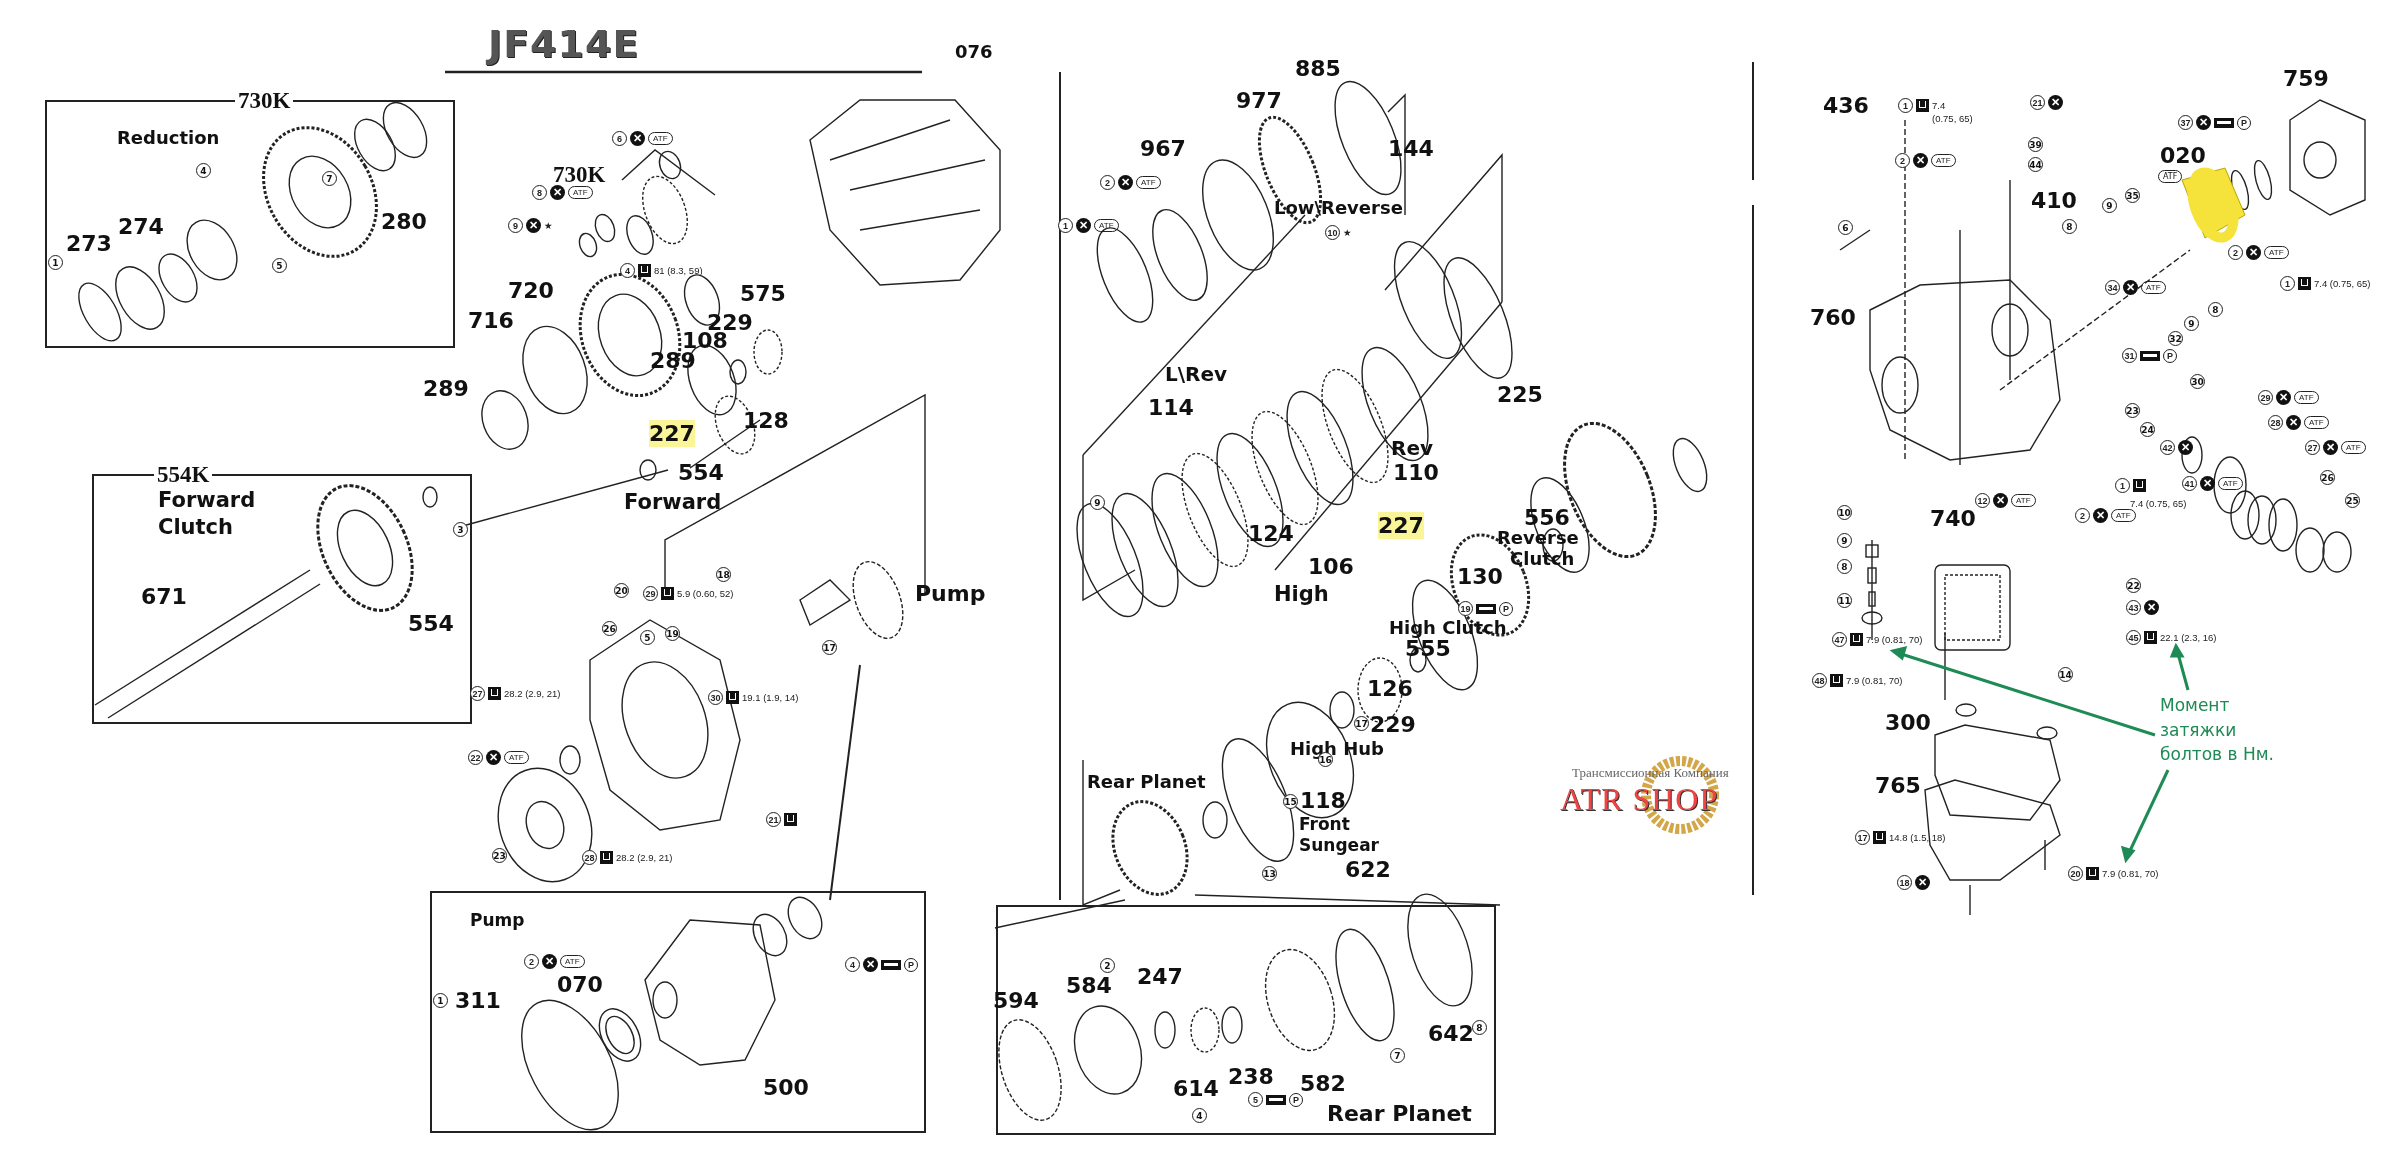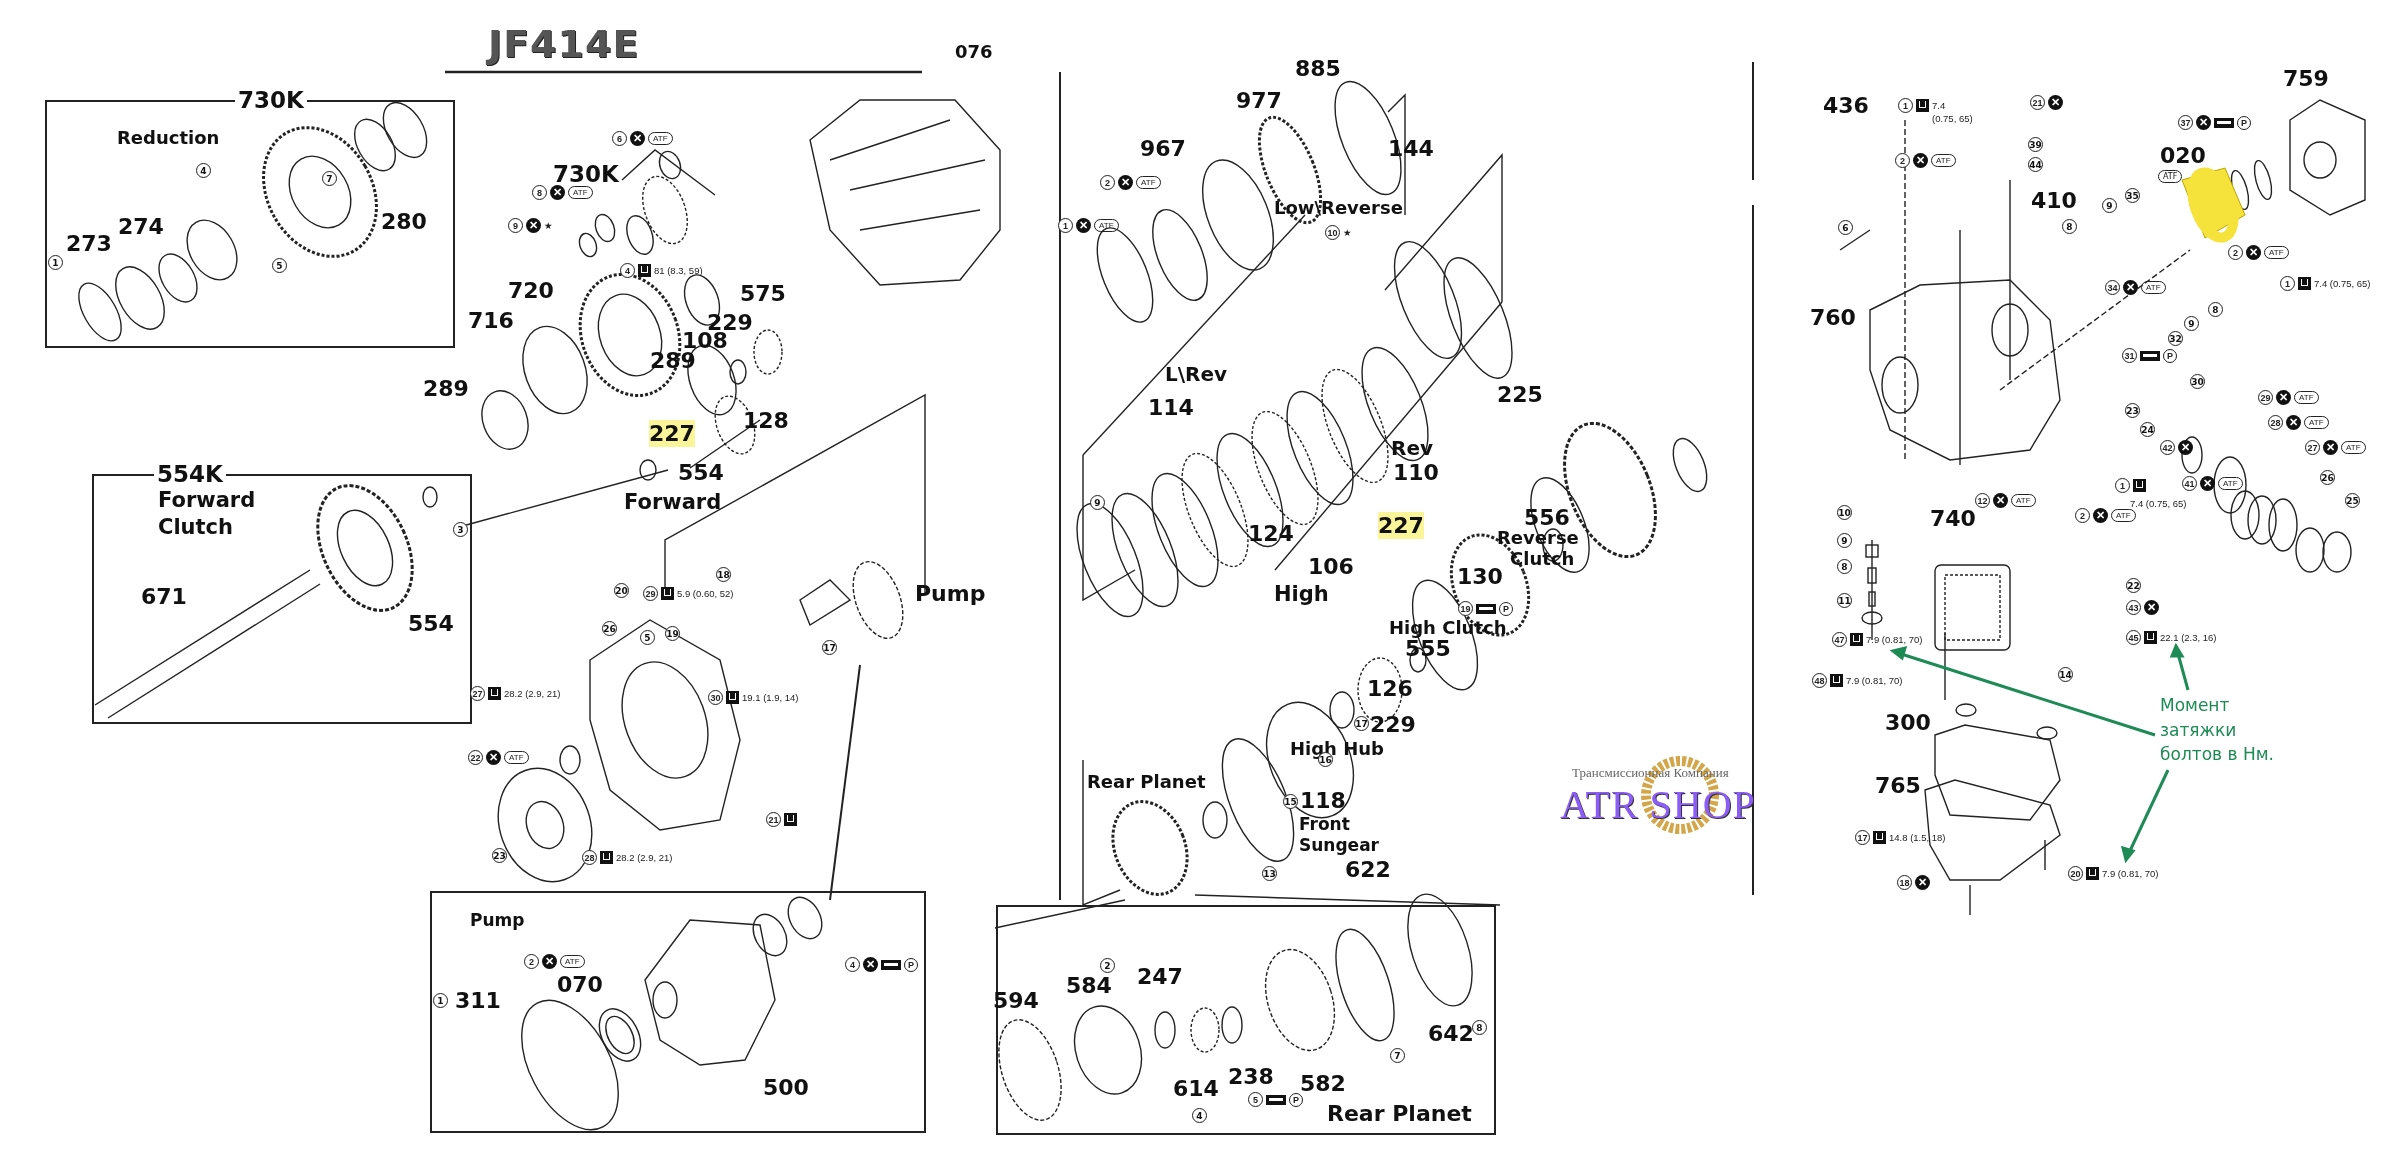--- a/index.html
+++ b/index.html
@@ -1,21 +1,21 @@
 <!DOCTYPE html>
 <html><head>
 <meta charset="utf-8">
 <style>
   html, body { margin:0; padding:0; background:#ffffff; }
   body { width:2403px; height:1162px; position:relative; overflow:hidden;
          font-family:"DejaVu Sans", sans-serif; color:#111; }
   .abs { position:absolute; }
   .pn { position:absolute; font-family:"DejaVu Sans", sans-serif; font-weight:bold;
         font-size:22px; color:#111; white-space:nowrap; line-height:1; }
-  .big { font-size:23px; }
+  .big { font-size:23px;font-family:Liberation Serif, serif; }
   .cap { position:absolute; font-family:"DejaVu Sans", sans-serif; font-weight:bold;
          font-size:21px; color:#111; white-space:nowrap; line-height:1.15; }
   .hl { background:#fbf59a; padding:1px 0; }
   .title { position:absolute; left:488px; top:22px; font-family:"DejaVu Sans", sans-serif;
            font-weight:bold; font-size:38px; color:#555; letter-spacing:1px;
            text-shadow:1px 1px 0 #222; }
   .box { position:absolute; border:2px solid #222; background:transparent; }
   .note { position:absolute; font-family:"Liberation Sans", sans-serif; font-size:9.5px;
           color:#222; white-space:nowrap; display:flex; align-items:center; gap:3px; }
   .circ { display:inline-flex; align-items:center; justify-content:center;
@@ -32,21 +32,21 @@
   .pk { display:inline-block; width:20px; height:10px; background:#111; position:relative; }
   .pk::after { content:""; position:absolute; left:3px; top:3px; width:14px; height:3px; background:#fff; }
   .pc { display:inline-flex; align-items:center; justify-content:center; width:14px; height:14px;
         border:1.5px solid #222; border-radius:50%; font-size:9px; font-weight:bold; box-sizing:border-box; }
   .green { position:absolute; color:#1e8a55; font-family:"DejaVu Sans", sans-serif;
            font-size:17px; line-height:1.45; white-space:nowrap; }
   .wm { position:absolute; left:1560px; top:745px; width:240px; height:90px; }
   .wm-top { position:absolute; left:12px; top:20px; font-family:"Liberation Serif", serif;
             font-size:13px; color:#666; white-space:nowrap; }
   .wm-main { position:absolute; left:0; top:36px; font-family:"Liberation Serif", serif;
-             font-size:40px; color:#8b5cf6; letter-spacing:1px; white-space:nowrap;
+             font-size:32px; color:#ef4444; letter-spacing:1px; white-space:nowrap;
              text-shadow:1px 1px 0 #333; }
   svg.layer { position:absolute; left:0; top:0; }
 </style>
 </head>
 <body>
 
 <svg class="layer" width="2403" height="1162">
   <g fill="none" stroke="#222" stroke-width="1.4">
 
     <line x1="445" y1="72" x2="922" y2="72" stroke-width="2.5"></line>

